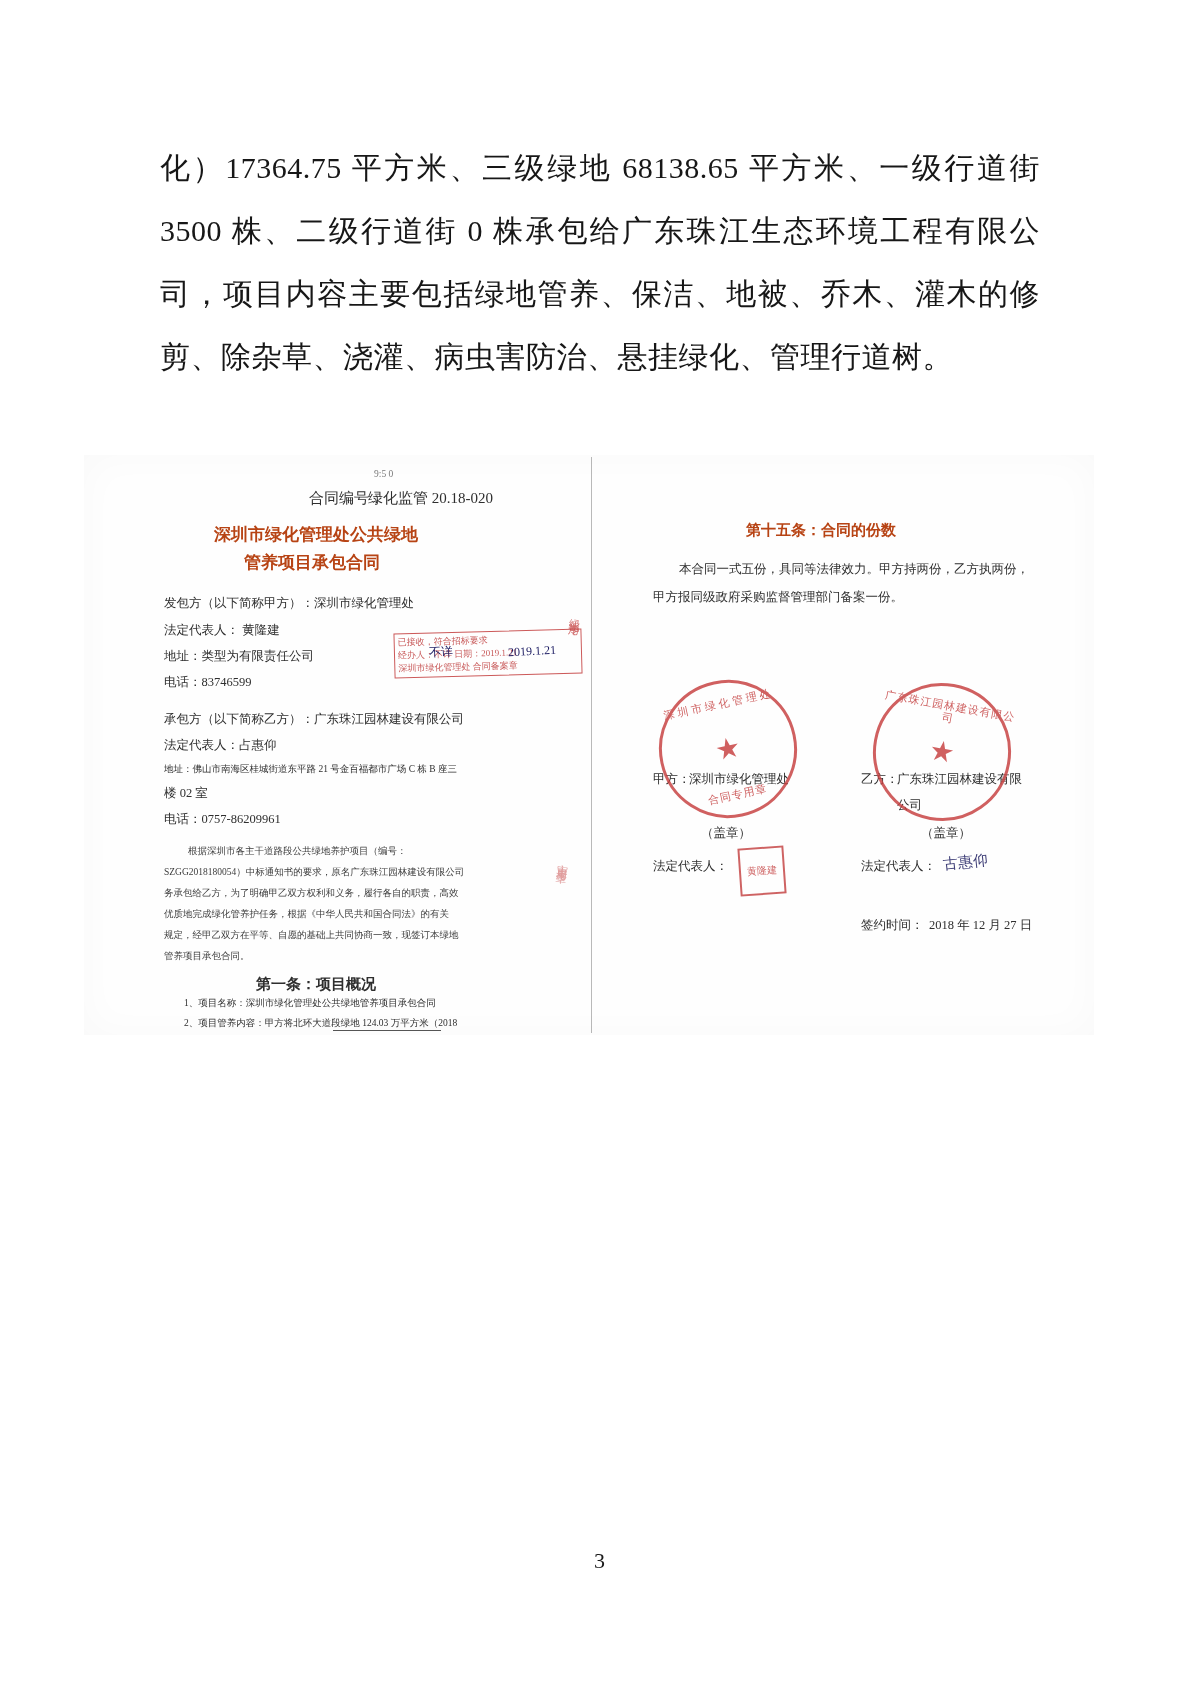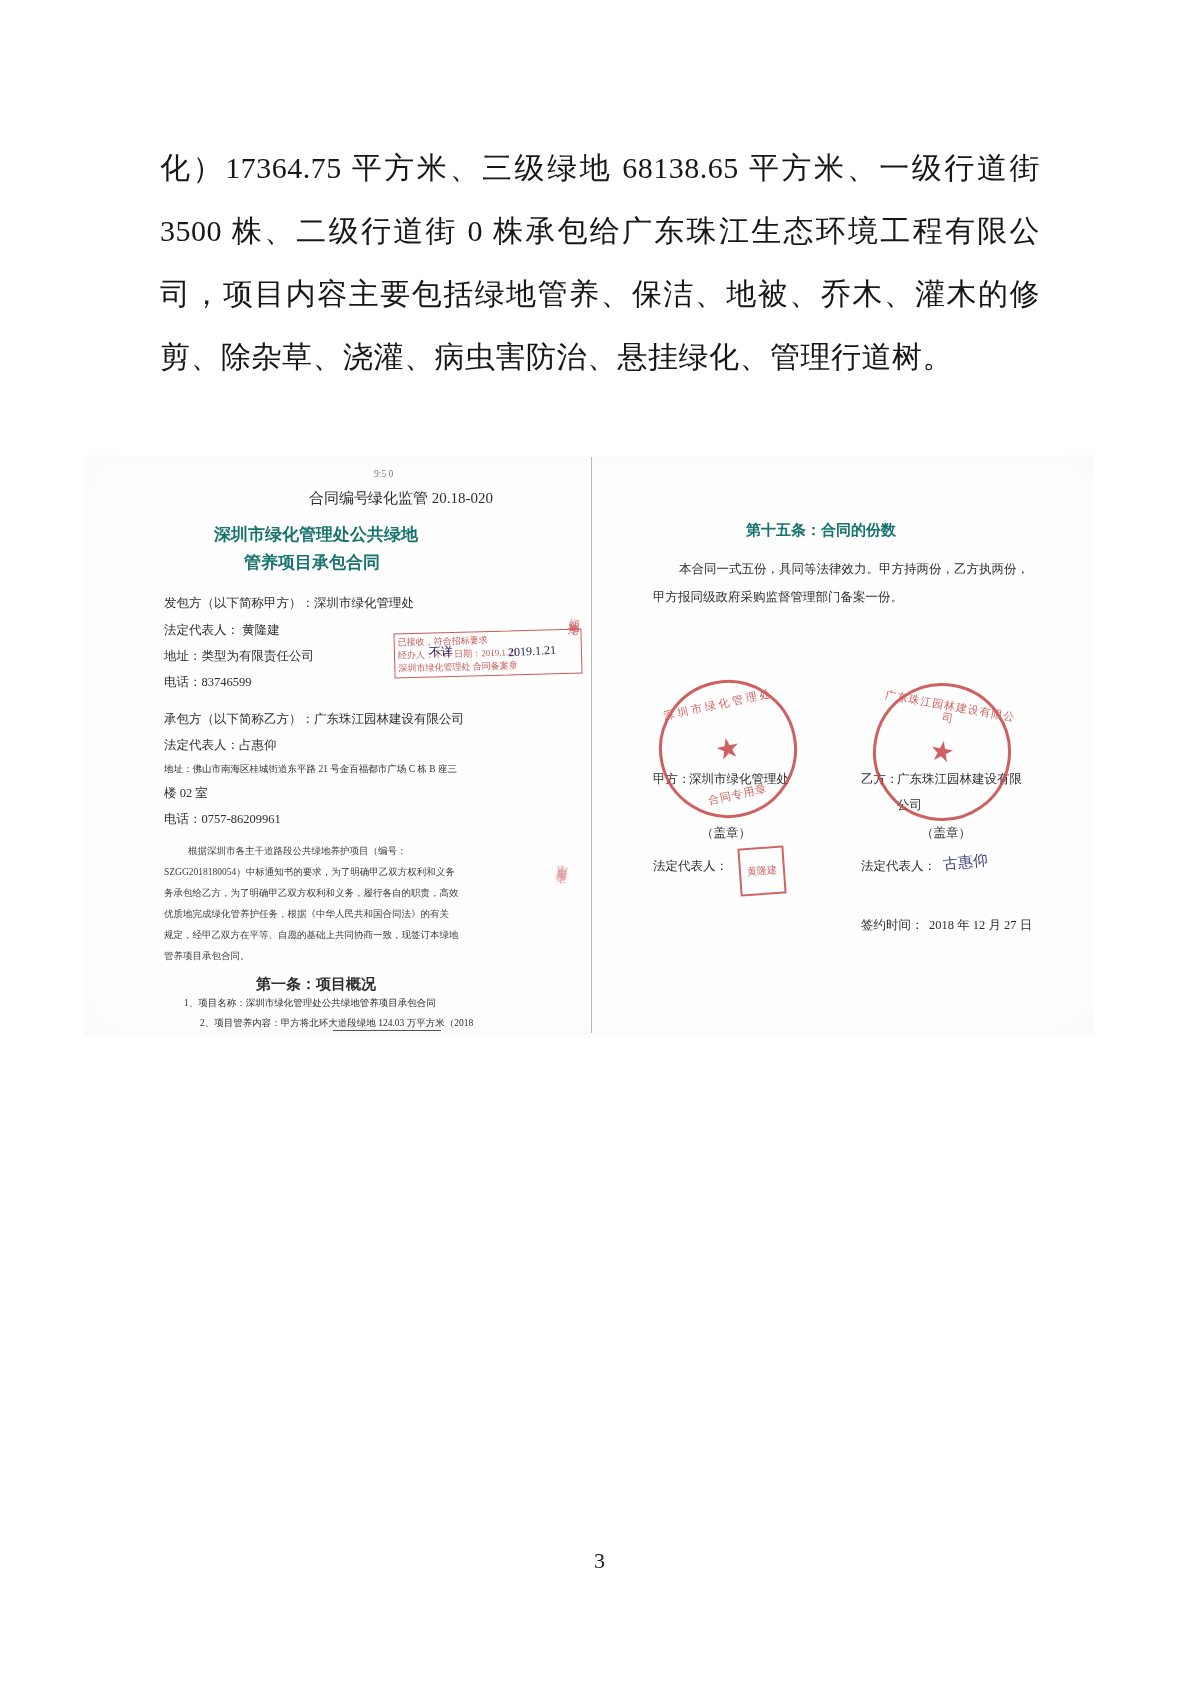--- a/index.html
+++ b/index.html
@@ -73,21 +73,21 @@
     position: absolute;
     font-family: "Liberation Serif", serif;
     white-space: nowrap;
     color: #2e2e2e;
   }
   .s-txt.blur { color: #3c3c3c; }
   .s-title {
     position: absolute;
     font-weight: bold;
     font-size: 17px;
-    color: #0f766e;
+    color: #c2410c;
     white-space: nowrap;
   }
   .s-small { font-size: 15px; }
   .s-xsmall { font-size: 9.5px; }
   .s-mid { font-size: 12.5px; }
 
   
   .stamp-round {
     position: absolute;
     border-radius: 50%;
@@ -208,29 +208,29 @@
         <div class="s-txt s-mid" style="left:80px; top:193px;">地址：类型为有限责任公司</div>
         <div class="s-txt s-mid" style="left:80px; top:219px;">电话：83746599</div>
 
         <div class="s-txt s-mid" style="left:80px; top:256px;">承包方（以下简称乙方）：广东珠江园林建设有限公司</div>
         <div class="s-txt s-mid" style="left:80px; top:282px;">法定代表人：占惠仰</div>
         <div class="s-txt s-xsmall" style="left:80px; top:308px;">地址：佛山市南海区桂城街道东平路 21 号金百福都市广场 C 栋 B 座三</div>
         <div class="s-txt s-mid" style="left:80px; top:330px;">楼 02 室</div>
         <div class="s-txt s-mid" style="left:80px; top:356px;">电话：0757-86209961</div>
 
         <div class="s-txt s-xsmall blur" style="left:104px; top:390px;">根据深圳市各主干道路段公共绿地养护项目（编号：</div>
-        <div class="s-txt s-xsmall blur" style="left:80px; top:411px;">SZGG2018180054）中标通知书的要求，为了明确甲乙双方权利和义务</div>
+        <div class="s-txt s-xsmall blur" style="left:80px; top:411px;">SZGG2018180054）中标通知书的要求，原名广东珠江园林建设有限公司</div>
         <div class="s-txt s-xsmall blur" style="left:80px; top:432px;">务承包给乙方，为了明确甲乙双方权利和义务，履行各自的职责，高效</div>
         <div class="s-txt s-xsmall blur" style="left:80px; top:453px;">优质地完成绿化管养护任务，根据《中华人民共和国合同法》的有关</div>
         <div class="s-txt s-xsmall blur" style="left:80px; top:474px;">规定，经甲乙双方在平等、自愿的基础上共同协商一致，现签订本绿地</div>
         <div class="s-txt s-xsmall blur" style="left:80px; top:495px;">管养项目承包合同。</div>
 
         <div class="s-txt s-small" style="left:172px; top:520px; font-weight:bold;">第一条：项目概况</div>
         <div class="s-txt s-xsmall" style="left:100px; top:542px;">1、项目名称：深圳市绿化管理处公共绿地管养项目承包合同</div>
-        <div class="s-txt s-xsmall" style="left:116px; top:562px;">2、项目管养内容：甲方将北环大道段绿地 124.03 万平方米（2018</div>
+        <div class="s-txt s-xsmall" style="left:100px; top:562px;">2、项目管养内容：甲方将北环大道段绿地 124.03 万平方米（2018</div>
         <div class="underline-dark" style="left:249px; top:575px; width:108px;"></div>
 
         <div class="stamp-rect" style="left:310px; top:176px; width:180px;">
           <div>已接收，符合招标要求</div>
           <div>经办人：不详   日期：2019.1.21</div>
           <div>深圳市绿化管理处        合同备案章</div>
         </div>
         <div class="handwrite" style="left:345px; top:189px;">不详</div>
         <div class="handwrite" style="left:424px; top:189px;">2019.1.21</div>
 

